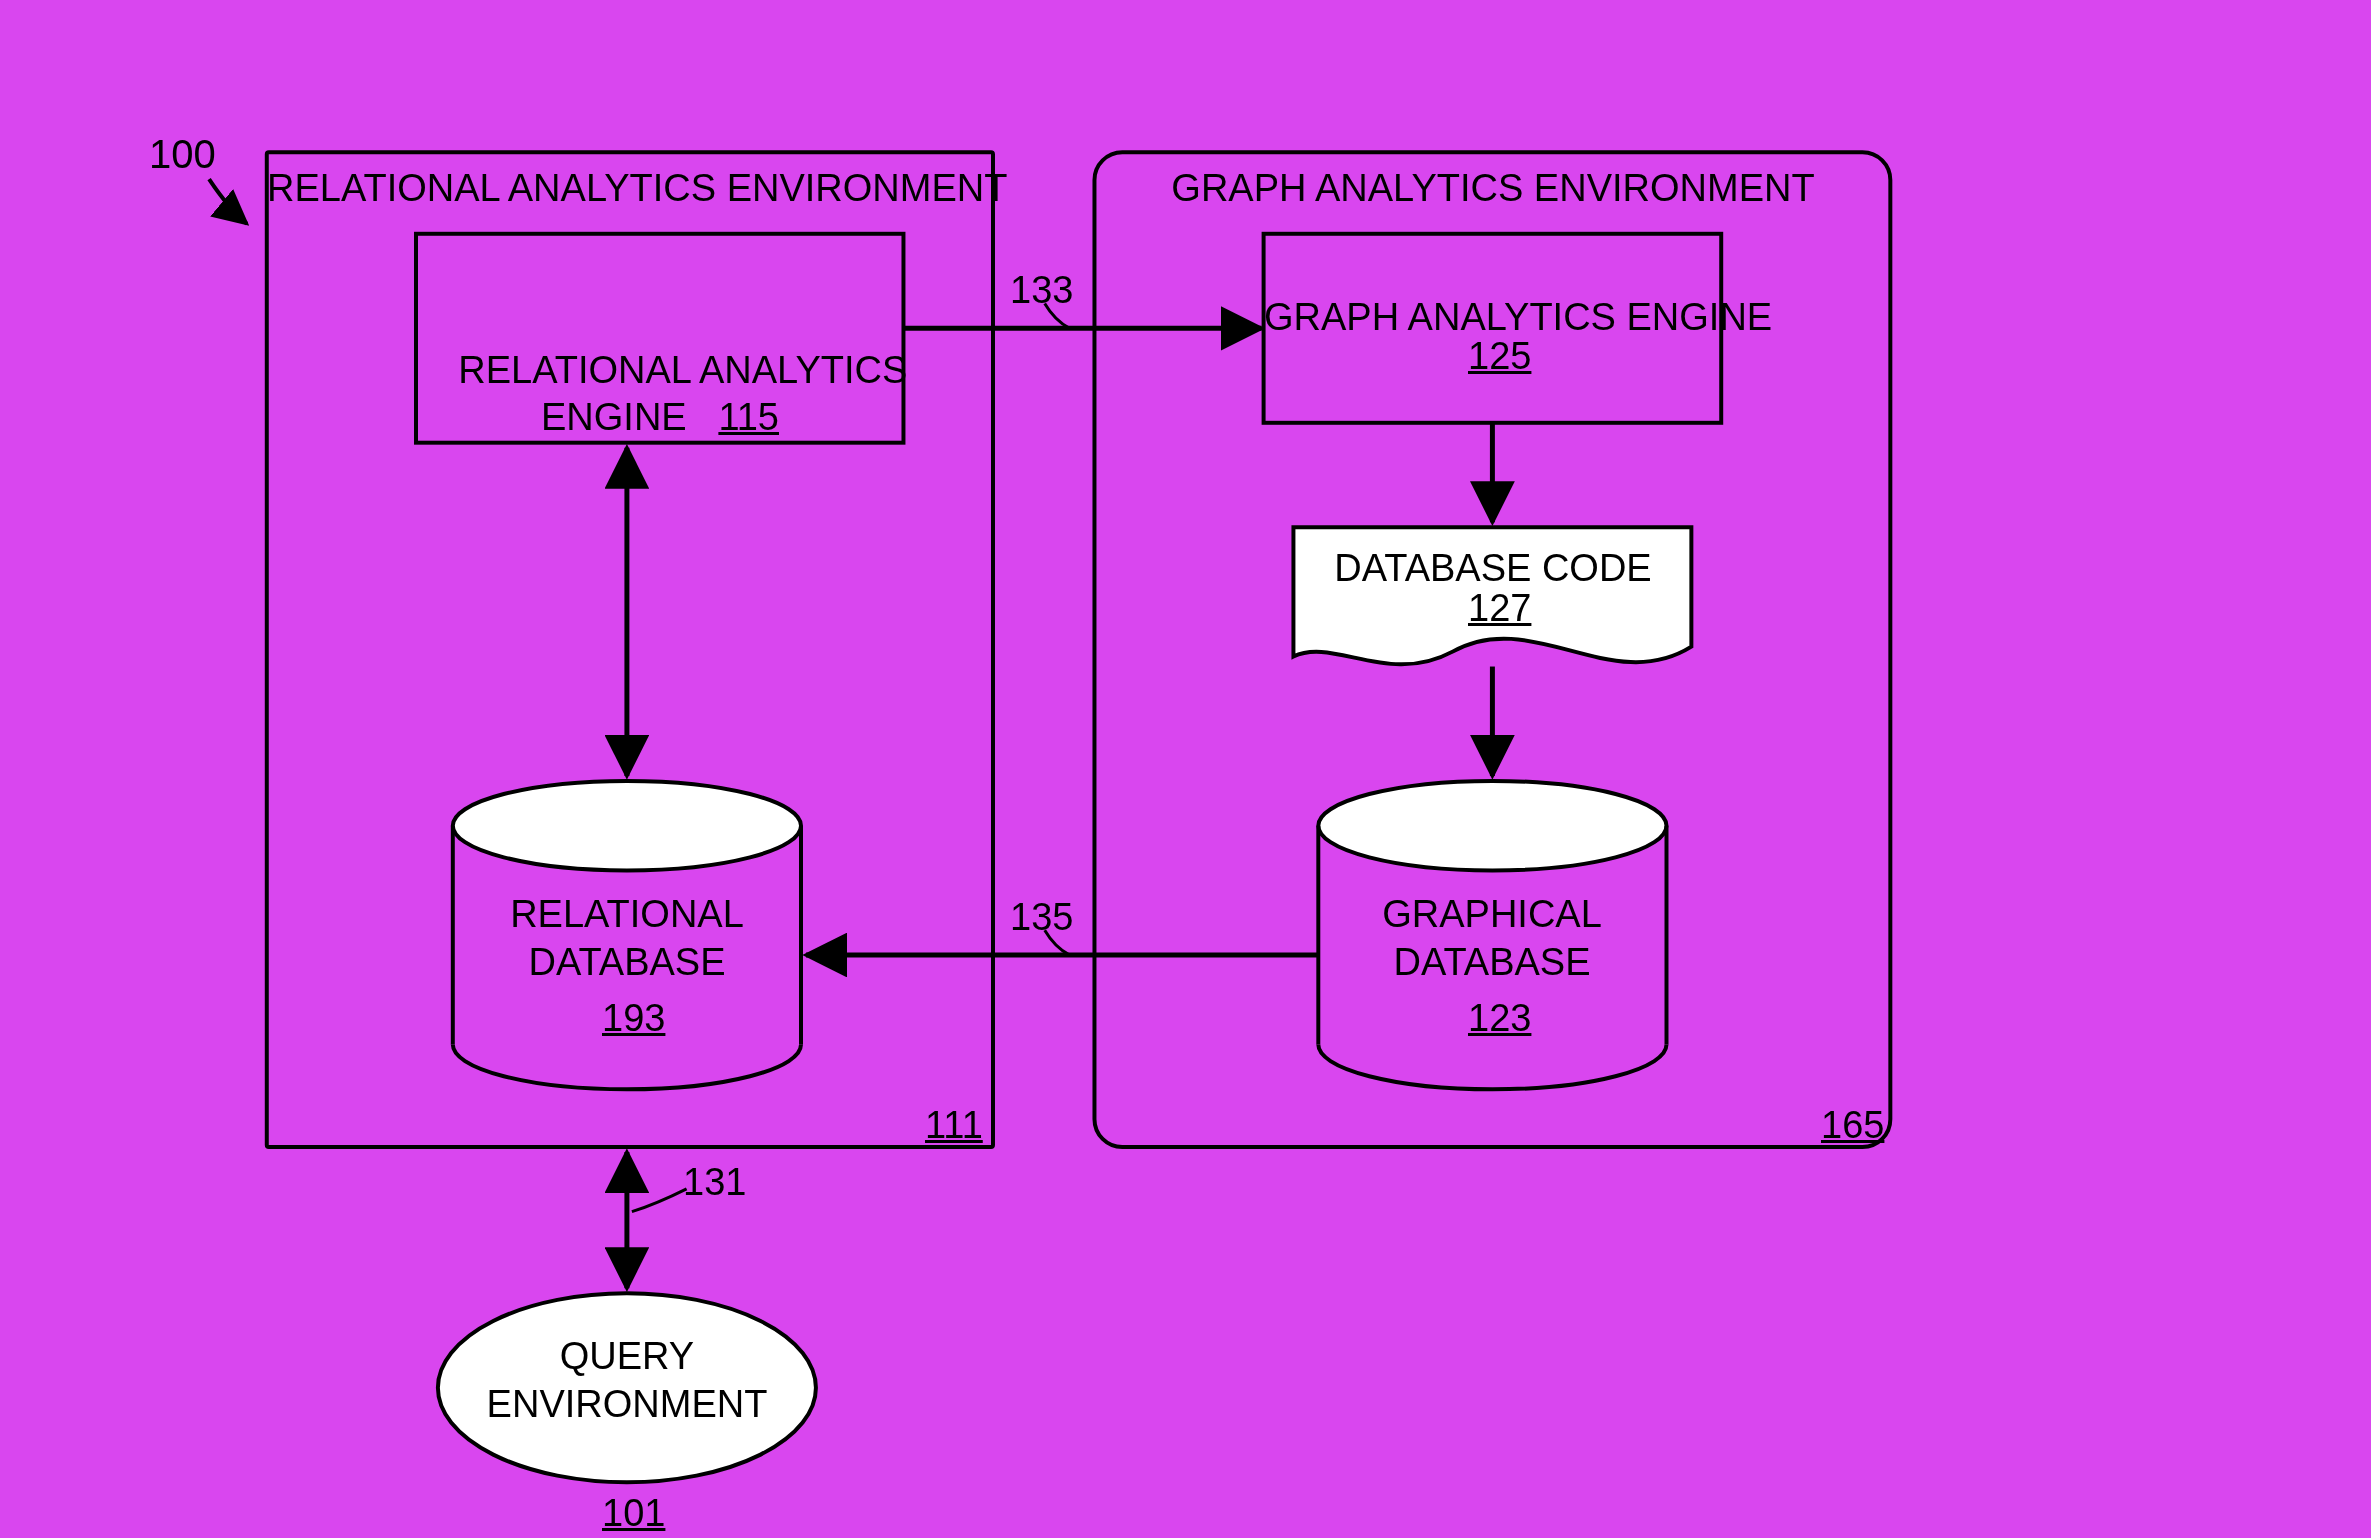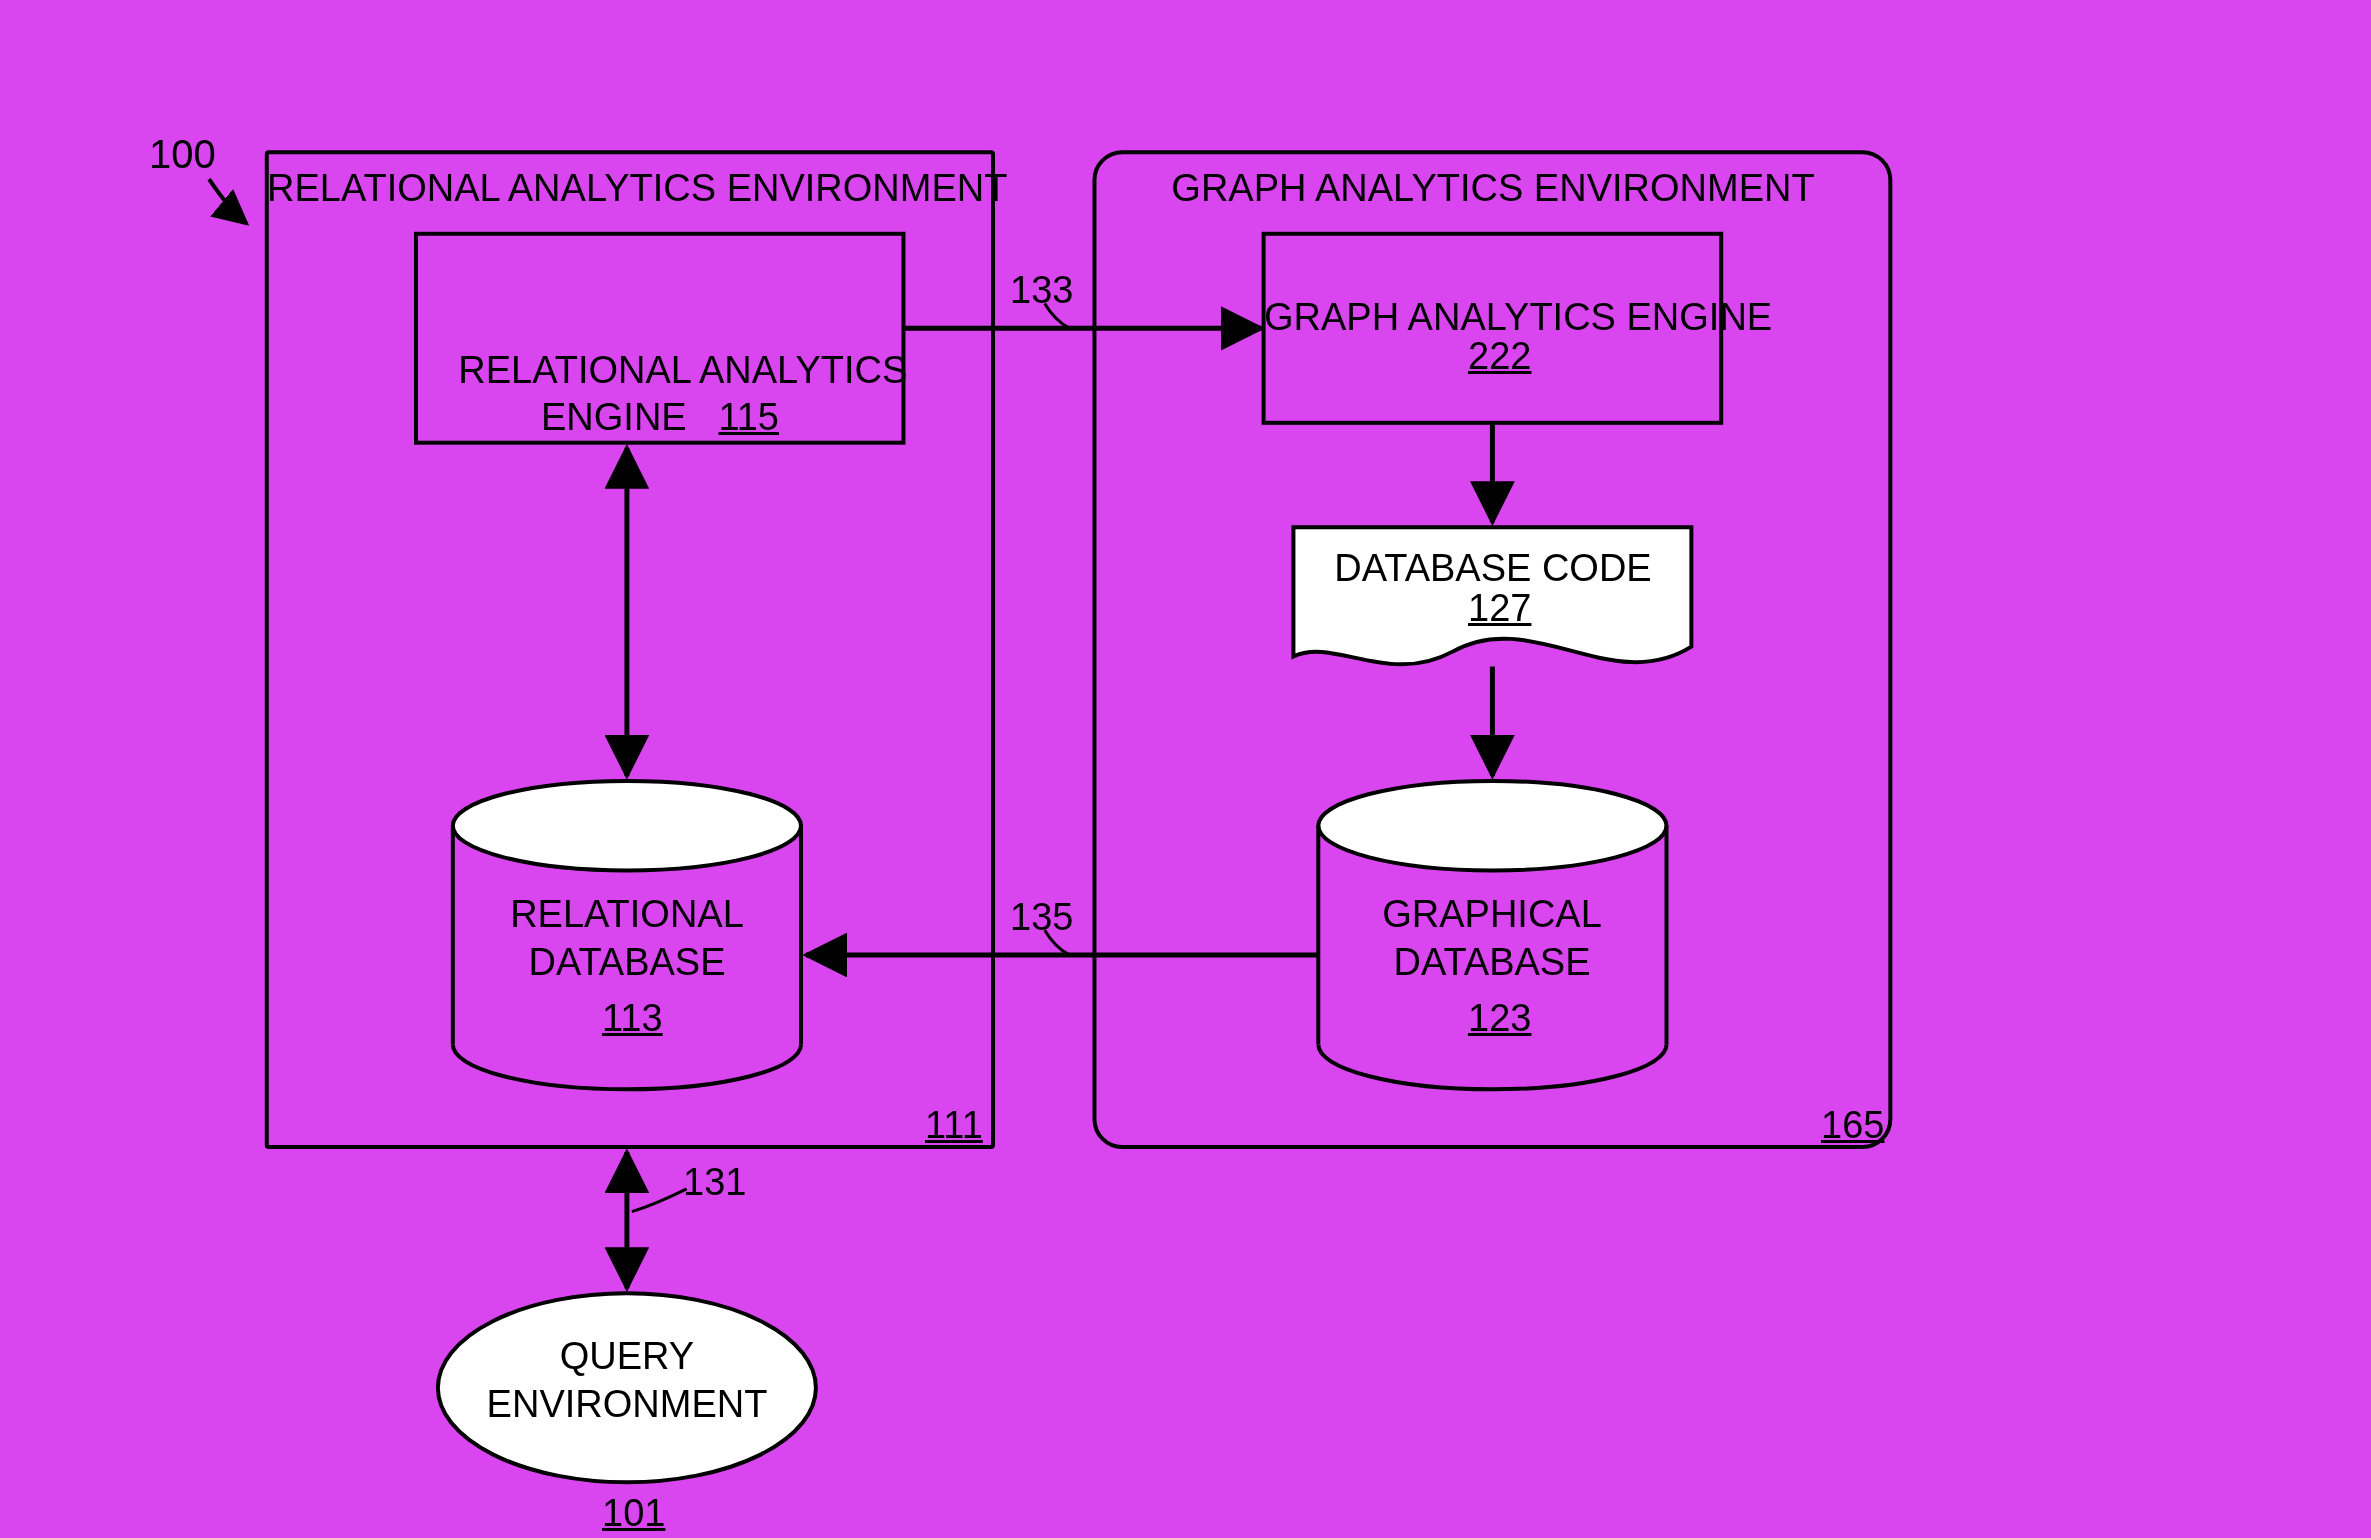--- a/index.html
+++ b/index.html
@@ -100,28 +100,28 @@
 
   <div class="label ref" style="left:925px; top:1102px;">111</div>
 
   <div class="label" style="left:416px; top:299px; width:488px;">
     <span>RELATIONAL ANALYTICS
 ENGINE</span>   <span class="ref">115</span>
   </div>
 
   <div class="label" style="left:453px; top:891px; width:348px;">RELATIONAL
 DATABASE</div>
-  <div class="label ref" style="left:602px; top:995px;">113</div>
+  <div class="label ref" style="left:602px; top:995px;">193</div>
 
   <div class="label" style="left:1095px; top:165px; width:796px;">GRAPH ANALYTICS ENVIRONMENT</div>
 
   <div class="label ref" style="left:1821px; top:1102px;">165</div>
 
   <div class="label" style="left:1264px; top:294px; width:458px;">GRAPH ANALYTICS ENGINE</div>
-  <div class="label ref" style="left:1468px; top:333px;">222</div>
+  <div class="label ref" style="left:1468px; top:333px;">125</div>
 
   <div class="label" style="left:1294px; top:545px; width:398px;">DATABASE CODE</div>
   <div class="label ref" style="left:1468px; top:585px;">127</div>
 
   <div class="label" style="left:1318px; top:891px; width:348px;">GRAPHICAL
 DATABASE</div>
   <div class="label ref" style="left:1468px; top:995px;">123</div>
 
   <div class="label" style="left:1010px; top:267px;">133</div>
   <div class="label" style="left:1010px; top:894px;">135</div>

